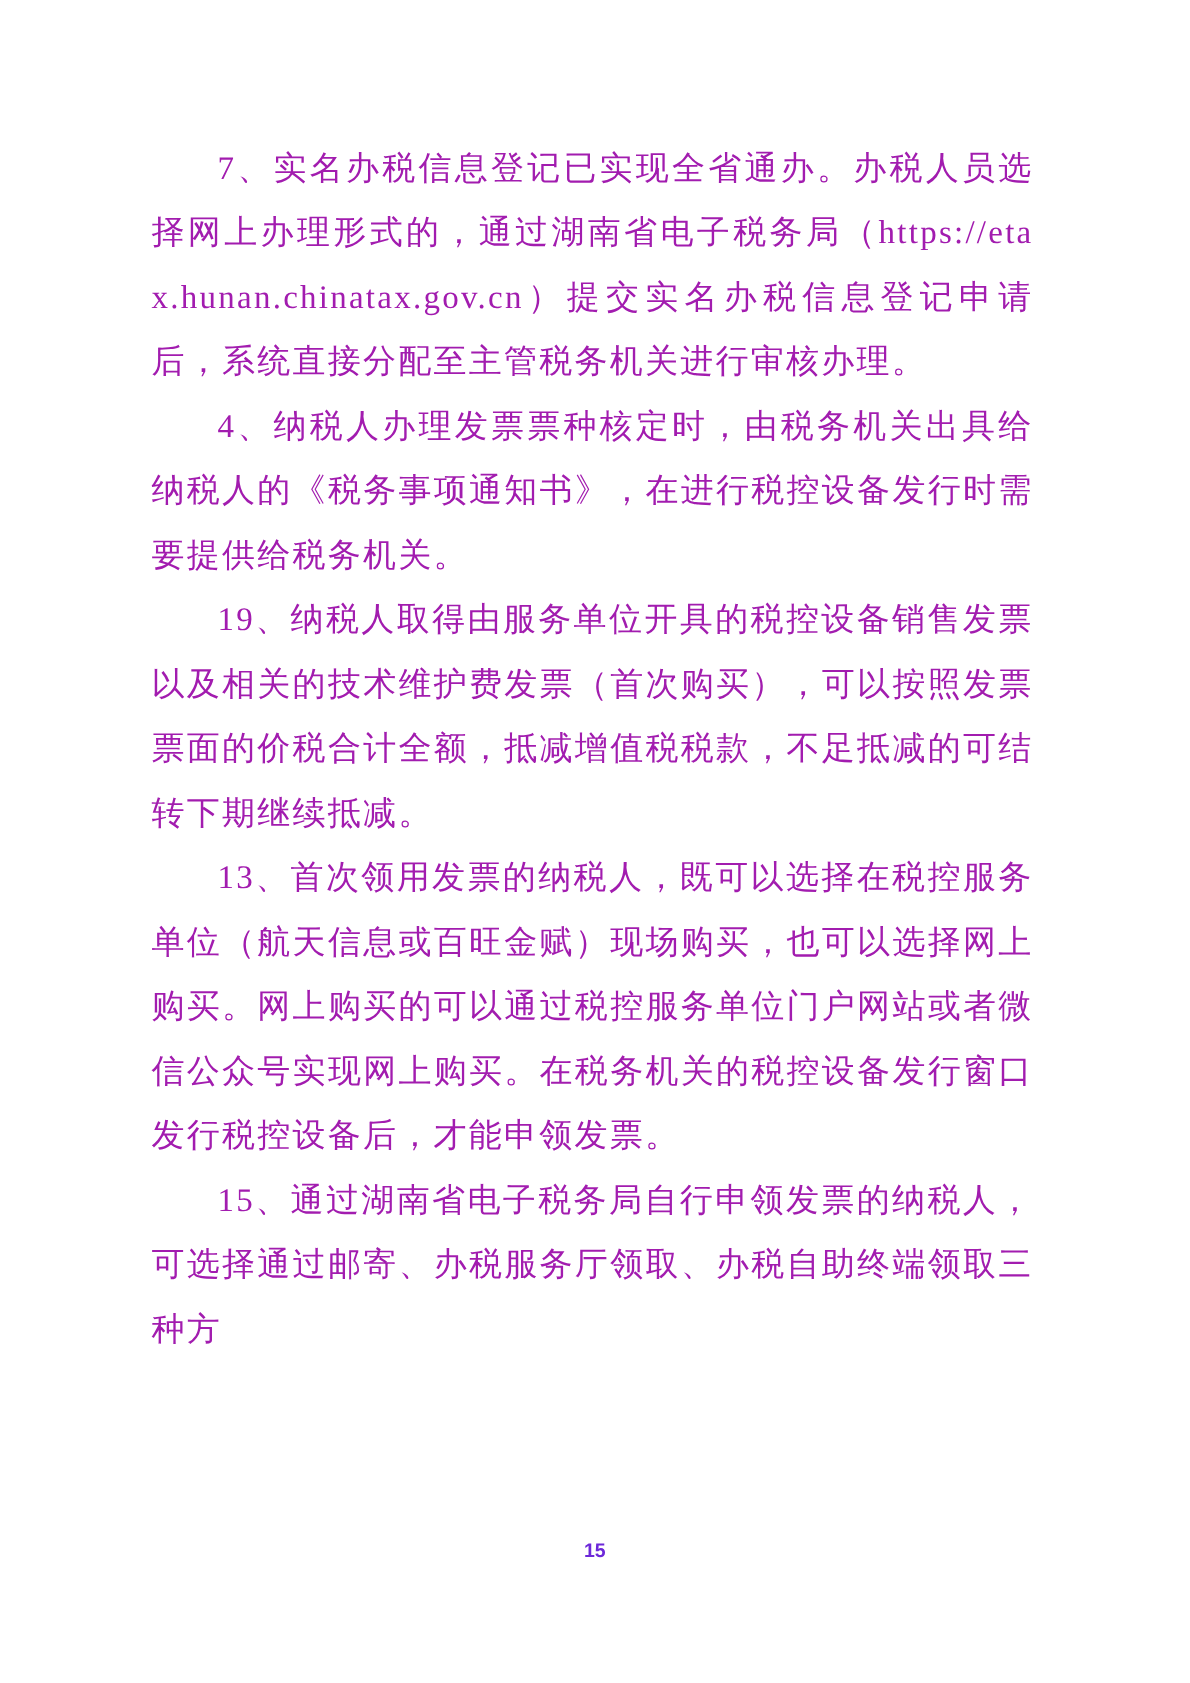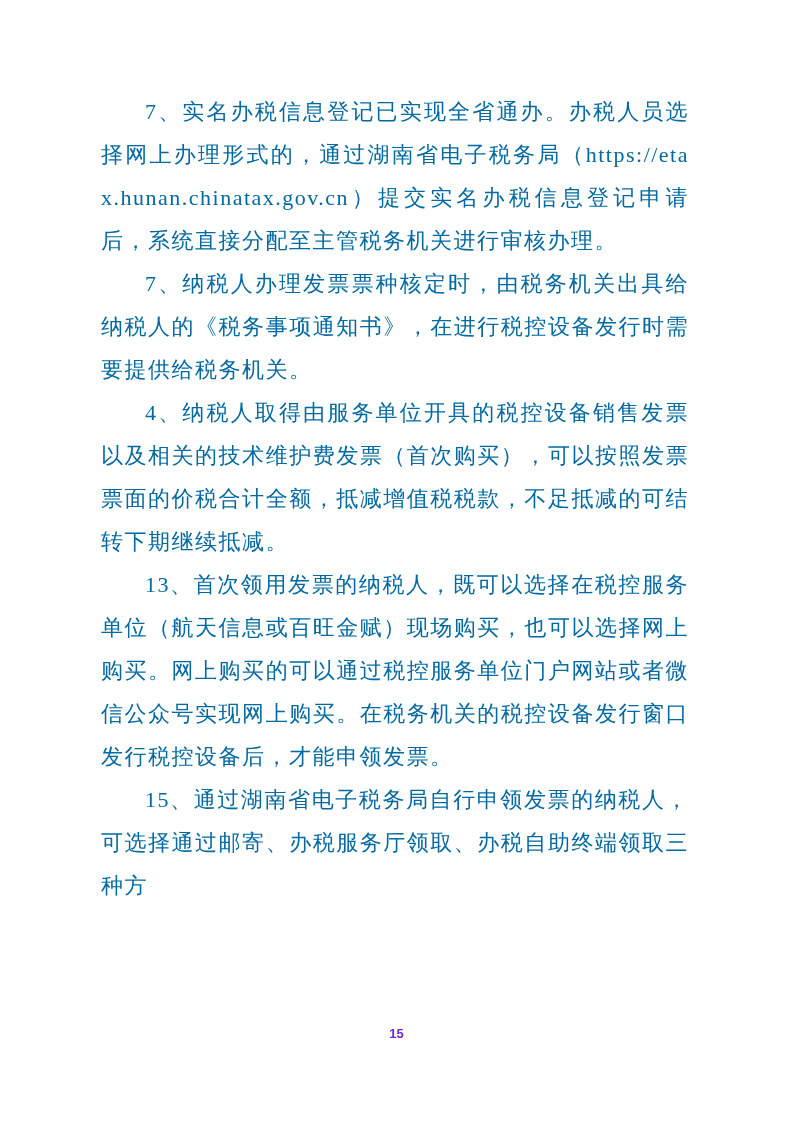--- a/index.html
+++ b/index.html
@@ -20,21 +20,21 @@
     left: 101px;
     top: 90px;
     width: 588px;
   }
   .para {
     margin: 0;
     padding: 0;
     font-size: 22px;
     line-height: 43px;
     letter-spacing: 1.5px;
-    color: #0369a1;
+    color: #a21caf;
     text-align: justify;
     text-indent: 2em;
     word-break: break-all;
   }
   .page-number {
     position: absolute;
     top: 1026px;
     left: 0;
     width: 100%;
     text-align: center;
@@ -43,19 +43,19 @@
     font-weight: 700;
     color: #6d28d9;
   }
 </style>
 </head>
 <body>
 
 <div class="page">
   <div class="content">
     <p class="para">7、实名办税信息登记已实现全省通办。办税人员选择网上办理形式的，通过湖南省电子税务局（https://etax.hunan.chinatax.gov.cn）提交实名办税信息登记申请后，系统直接分配至主管税务机关进行审核办理。</p>
-    <p class="para">7、纳税人办理发票票种核定时，由税务机关出具给纳税人的《税务事项通知书》，在进行税控设备发行时需要提供给税务机关。</p>
-    <p class="para">4、纳税人取得由服务单位开具的税控设备销售发票以及相关的技术维护费发票（首次购买），可以按照发票票面的价税合计全额，抵减增值税税款，不足抵减的可结转下期继续抵减。</p>
+    <p class="para">4、纳税人办理发票票种核定时，由税务机关出具给纳税人的《税务事项通知书》，在进行税控设备发行时需要提供给税务机关。</p>
+    <p class="para">19、纳税人取得由服务单位开具的税控设备销售发票以及相关的技术维护费发票（首次购买），可以按照发票票面的价税合计全额，抵减增值税税款，不足抵减的可结转下期继续抵减。</p>
     <p class="para">13、首次领用发票的纳税人，既可以选择在税控服务单位（航天信息或百旺金赋）现场购买，也可以选择网上购买。网上购买的可以通过税控服务单位门户网站或者微信公众号实现网上购买。在税务机关的税控设备发行窗口发行税控设备后，才能申领发票。</p>
     <p class="para">15、通过湖南省电子税务局自行申领发票的纳税人，可选择通过邮寄、办税服务厅领取、办税自助终端领取三种方</p>
   </div>
   <div class="page-number">15</div>
 </div>
 
 </body></html>

